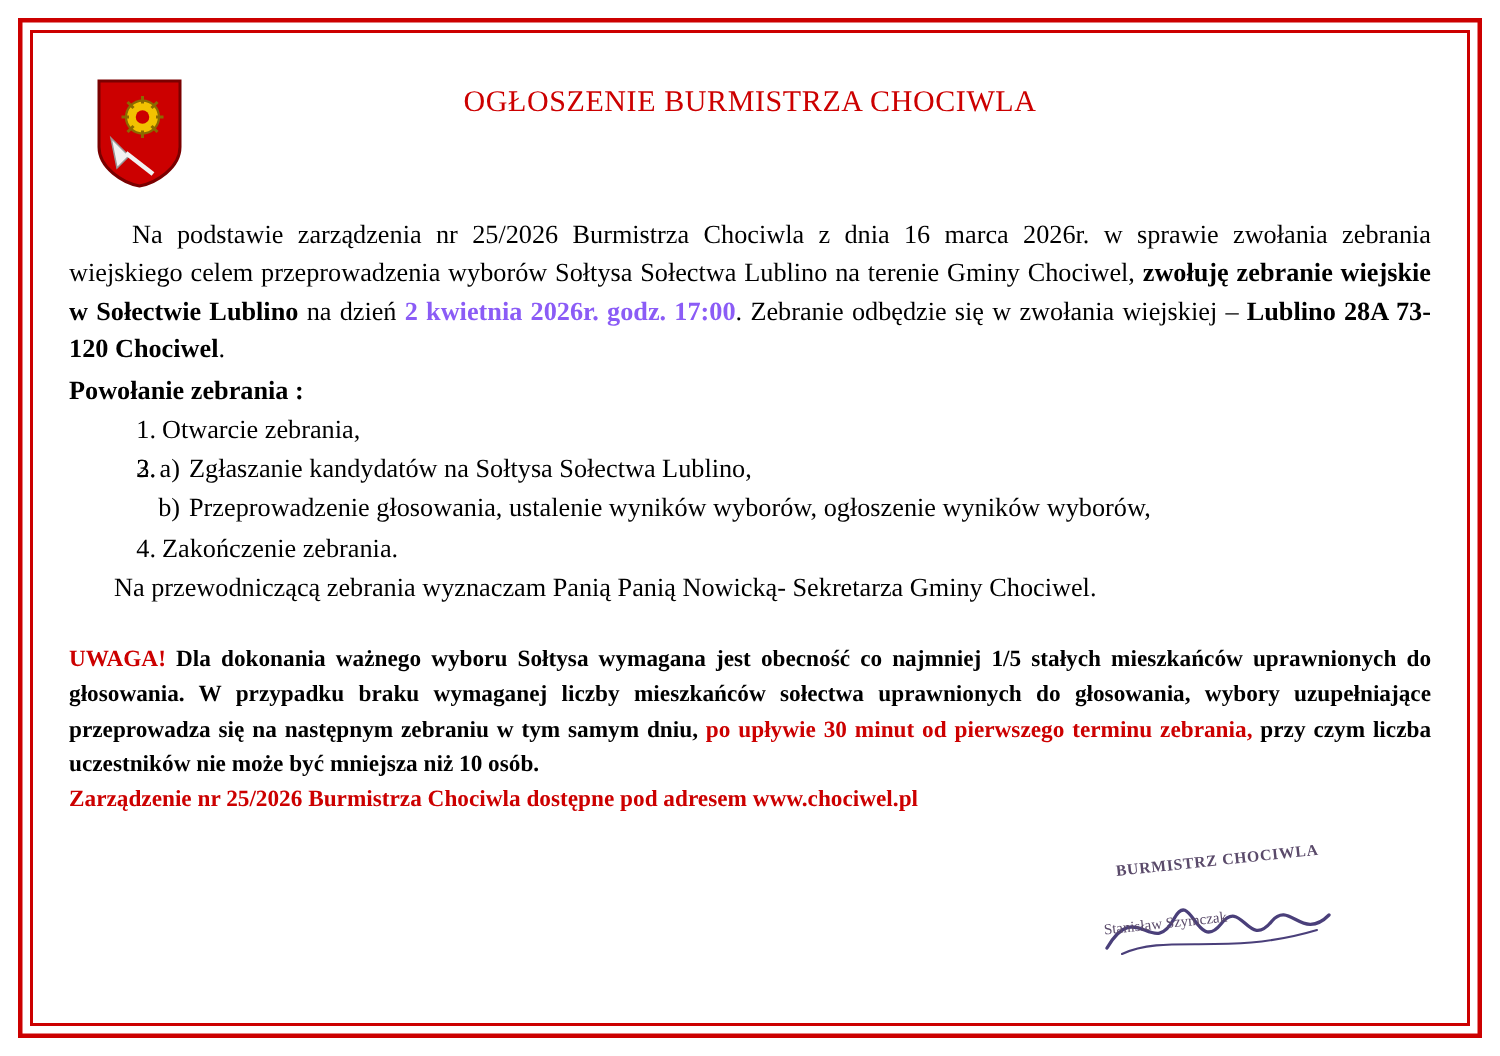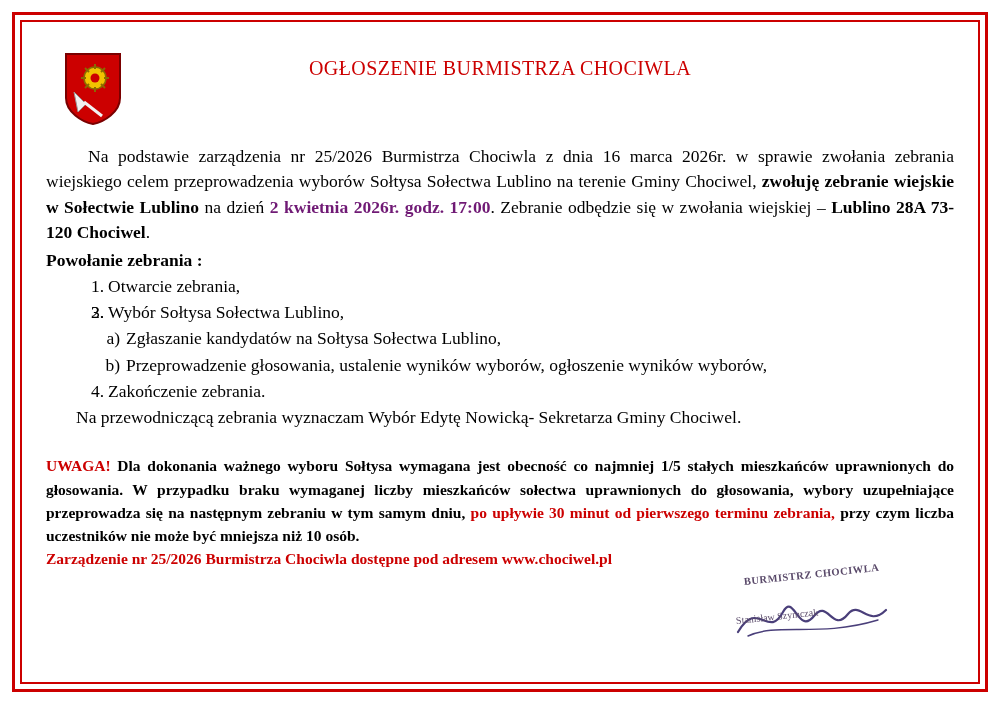--- a/index.html
+++ b/index.html
@@ -93,21 +93,21 @@
     text-align: justify;
     margin-top: 14px;
   }
   .body-text p {
     margin: 0 0 2px 0;
   }
   .indent { text-indent: 42px; }
 
   .b { font-weight: bold; }
   .red { color: #cc0000; font-family: Liberation Serif, serif; }
-  .red-b { color: #701a75; font-weight: bold; }
+  .red-b { color: #8b5cf6; font-weight: bold; }
 
   .agenda-heading {
     font-weight: bold;
     font-size: 17.5px;
     margin-top: 2px;
   }
   .agenda {
     margin: 0;
     padding: 0;
     list-style: none;
@@ -226,37 +226,36 @@
       <ul class="agenda">
         <li>
           <span class="num">1.</span>
           <span>Otwarcie zebrania,</span>
         </li>
         <li>
           <span class="num">2.</span>
         </li>
         <li>
           <span class="num">3.</span>
-          <span>Wybór Sołtysa Sołectwa Lublino,</span>
         </li>
         <li class="sub">
           <span class="num">a)</span>
           <span>Zgłaszanie kandydatów  na Sołtysa Sołectwa Lublino,</span>
         </li>
         <li class="sub">
           <span class="num">b)</span>
           <span>Przeprowadzenie głosowania, ustalenie wyników wyborów, ogłoszenie wyników wyborów,</span>
         </li>
         <li>
           <span class="num">4.</span>
           <span>Zakończenie zebrania.</span>
         </li>
       </ul>
 
-      <div class="closing-line">Na przewodniczącą zebrania wyznaczam Wybór Edytę Nowicką- Sekretarza Gminy Chociwel.</div>
+      <div class="closing-line">Na przewodniczącą zebrania wyznaczam Panią Panią Nowicką- Sekretarza Gminy Chociwel.</div>
     </div>
 
     <div class="notice">
       <p>
         <span class="red">UWAGA!</span>
         <span>Dla dokonania ważnego wyboru Sołtysa  wymagana jest obecność co najmniej 1/5 stałych mieszkańców uprawnionych do głosowania. W przypadku braku wymaganej liczby mieszkańców sołectwa uprawnionych do głosowania, wybory uzupełniające przeprowadza się na następnym zebraniu w tym samym dniu,</span>
         <span class="red">po upływie 30 minut od pierwszego terminu zebrania,</span>
         <span>przy czym liczba uczestników nie może być mniejsza niż 10 osób.</span>
       </p>
       <p class="red">Zarządzenie nr 25/2026 Burmistrza Chociwla dostępne pod adresem www.chociwel.pl</p>

